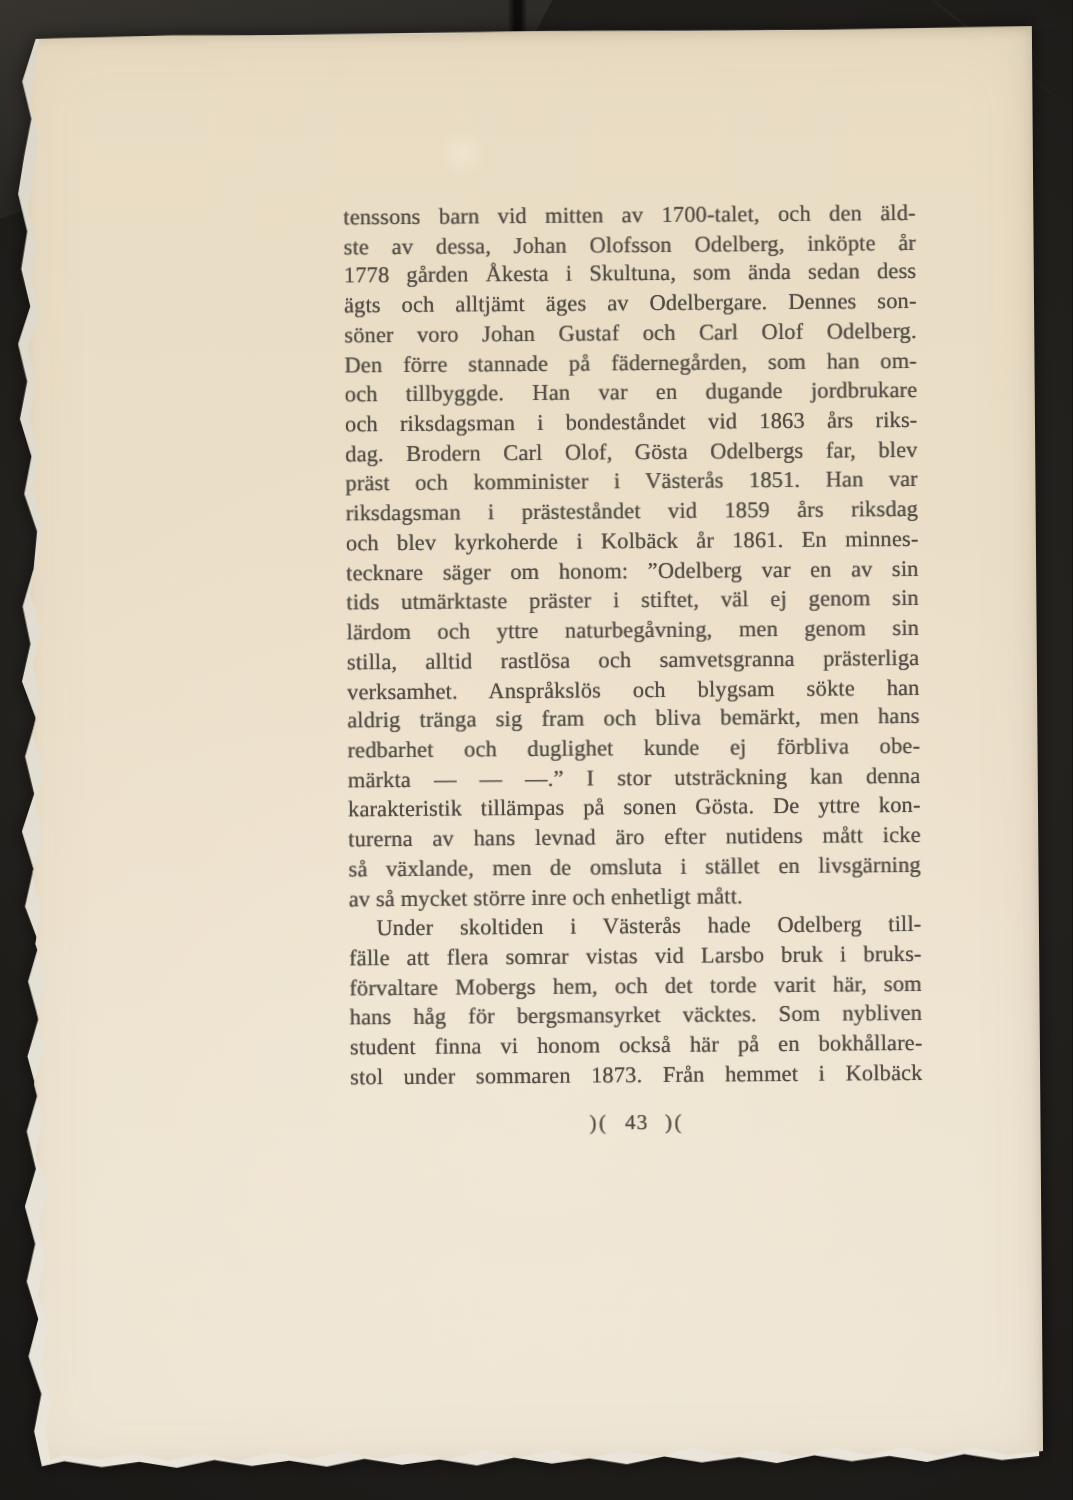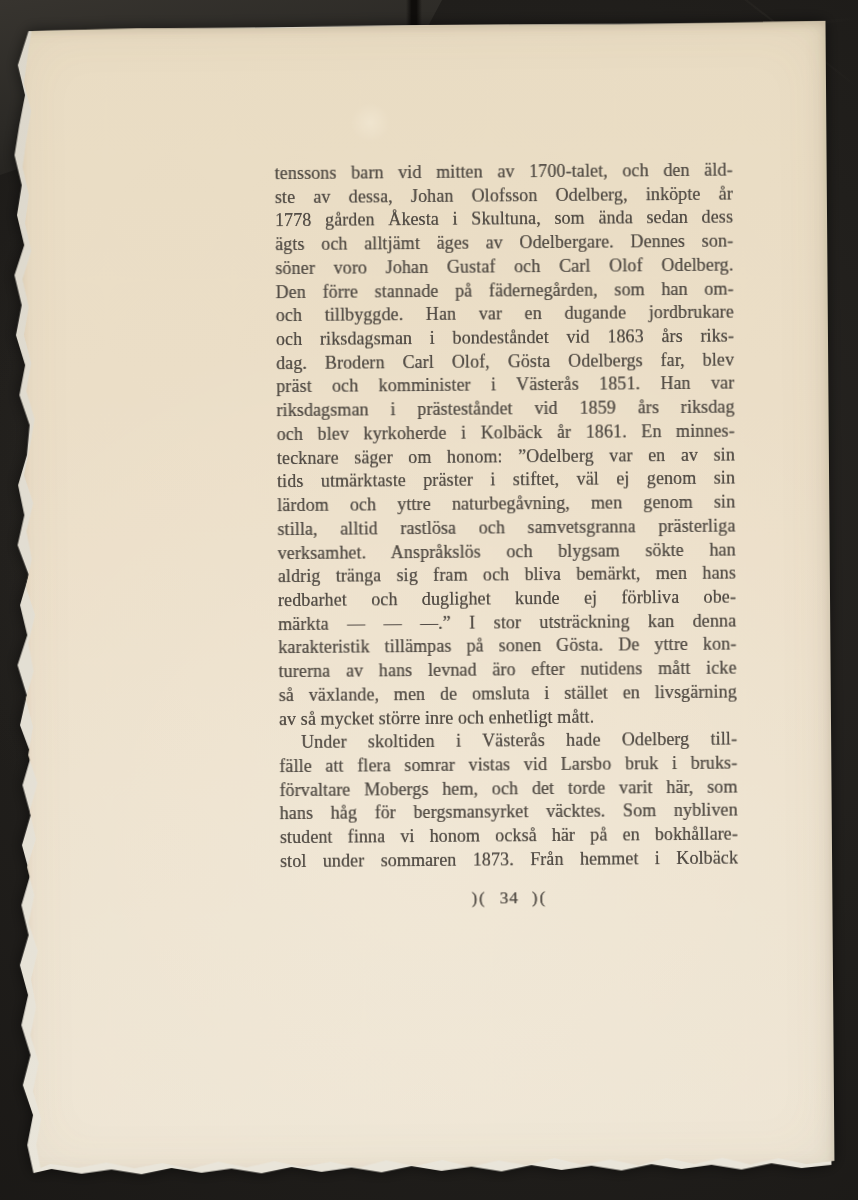--- a/index.html
+++ b/index.html
@@ -115,16 +115,16 @@
         <div class="line">så växlande, men de omsluta i stället en livsgärning</div>
         <div class="line nj">av så mycket större inre och enhetligt mått.</div>
         <div class="line ind">Under skoltiden i Västerås hade Odelberg till-</div>
         <div class="line">fälle att flera somrar vistas vid Larsbo bruk i bruks-</div>
         <div class="line">förvaltare Mobergs hem, och det torde varit här, som</div>
         <div class="line">hans håg för bergsmansyrket väcktes. Som nybliven</div>
         <div class="line">student finna vi honom också här på en bokhållare-</div>
         <div class="line">stol under sommaren 1873. Från hemmet i Kolbäck</div>
       </div>
     <div class="folio">
-      <span class="mark">)(</span><span class="num">34</span><span class="mark">)(</span>
+      <span class="mark">)(</span><span class="num">43</span><span class="mark">)(</span>
     </div>
   </div>
 </div>
 
 </body></html>

